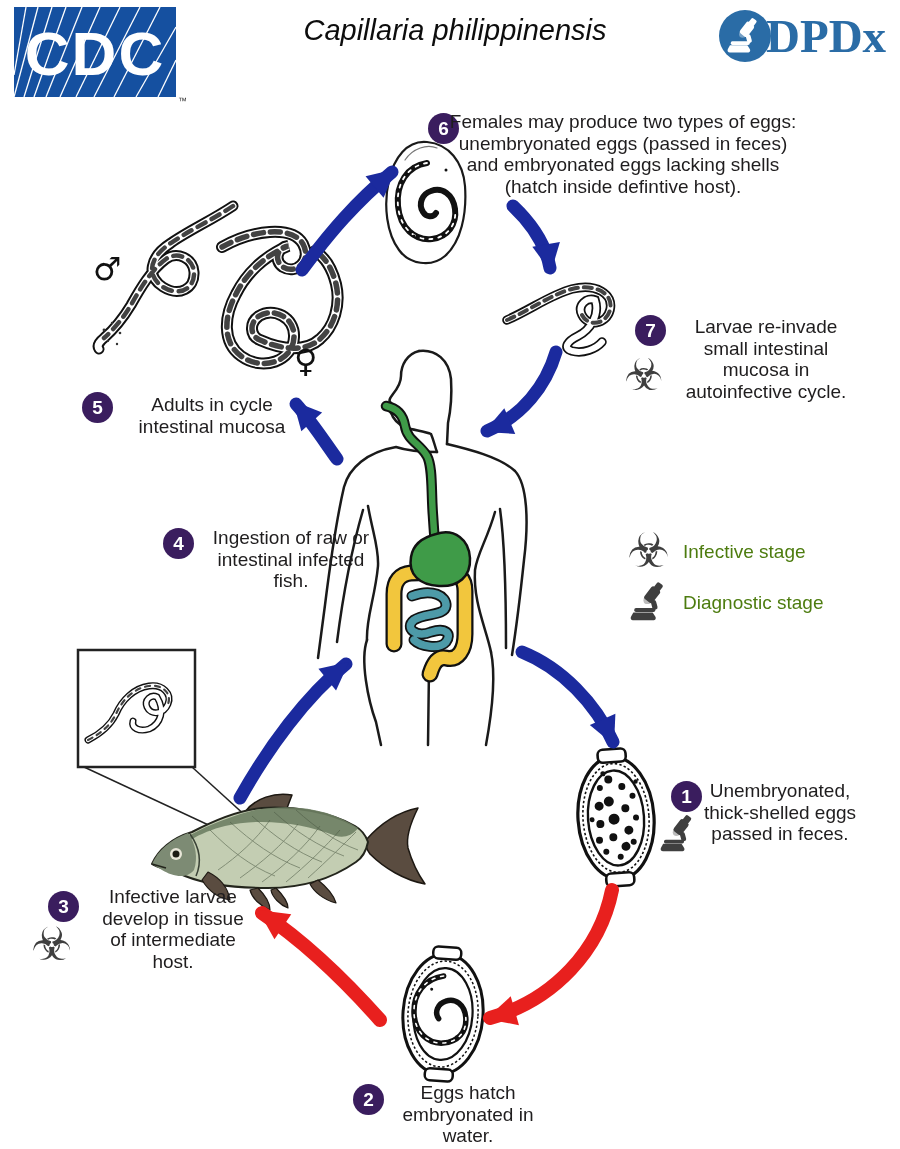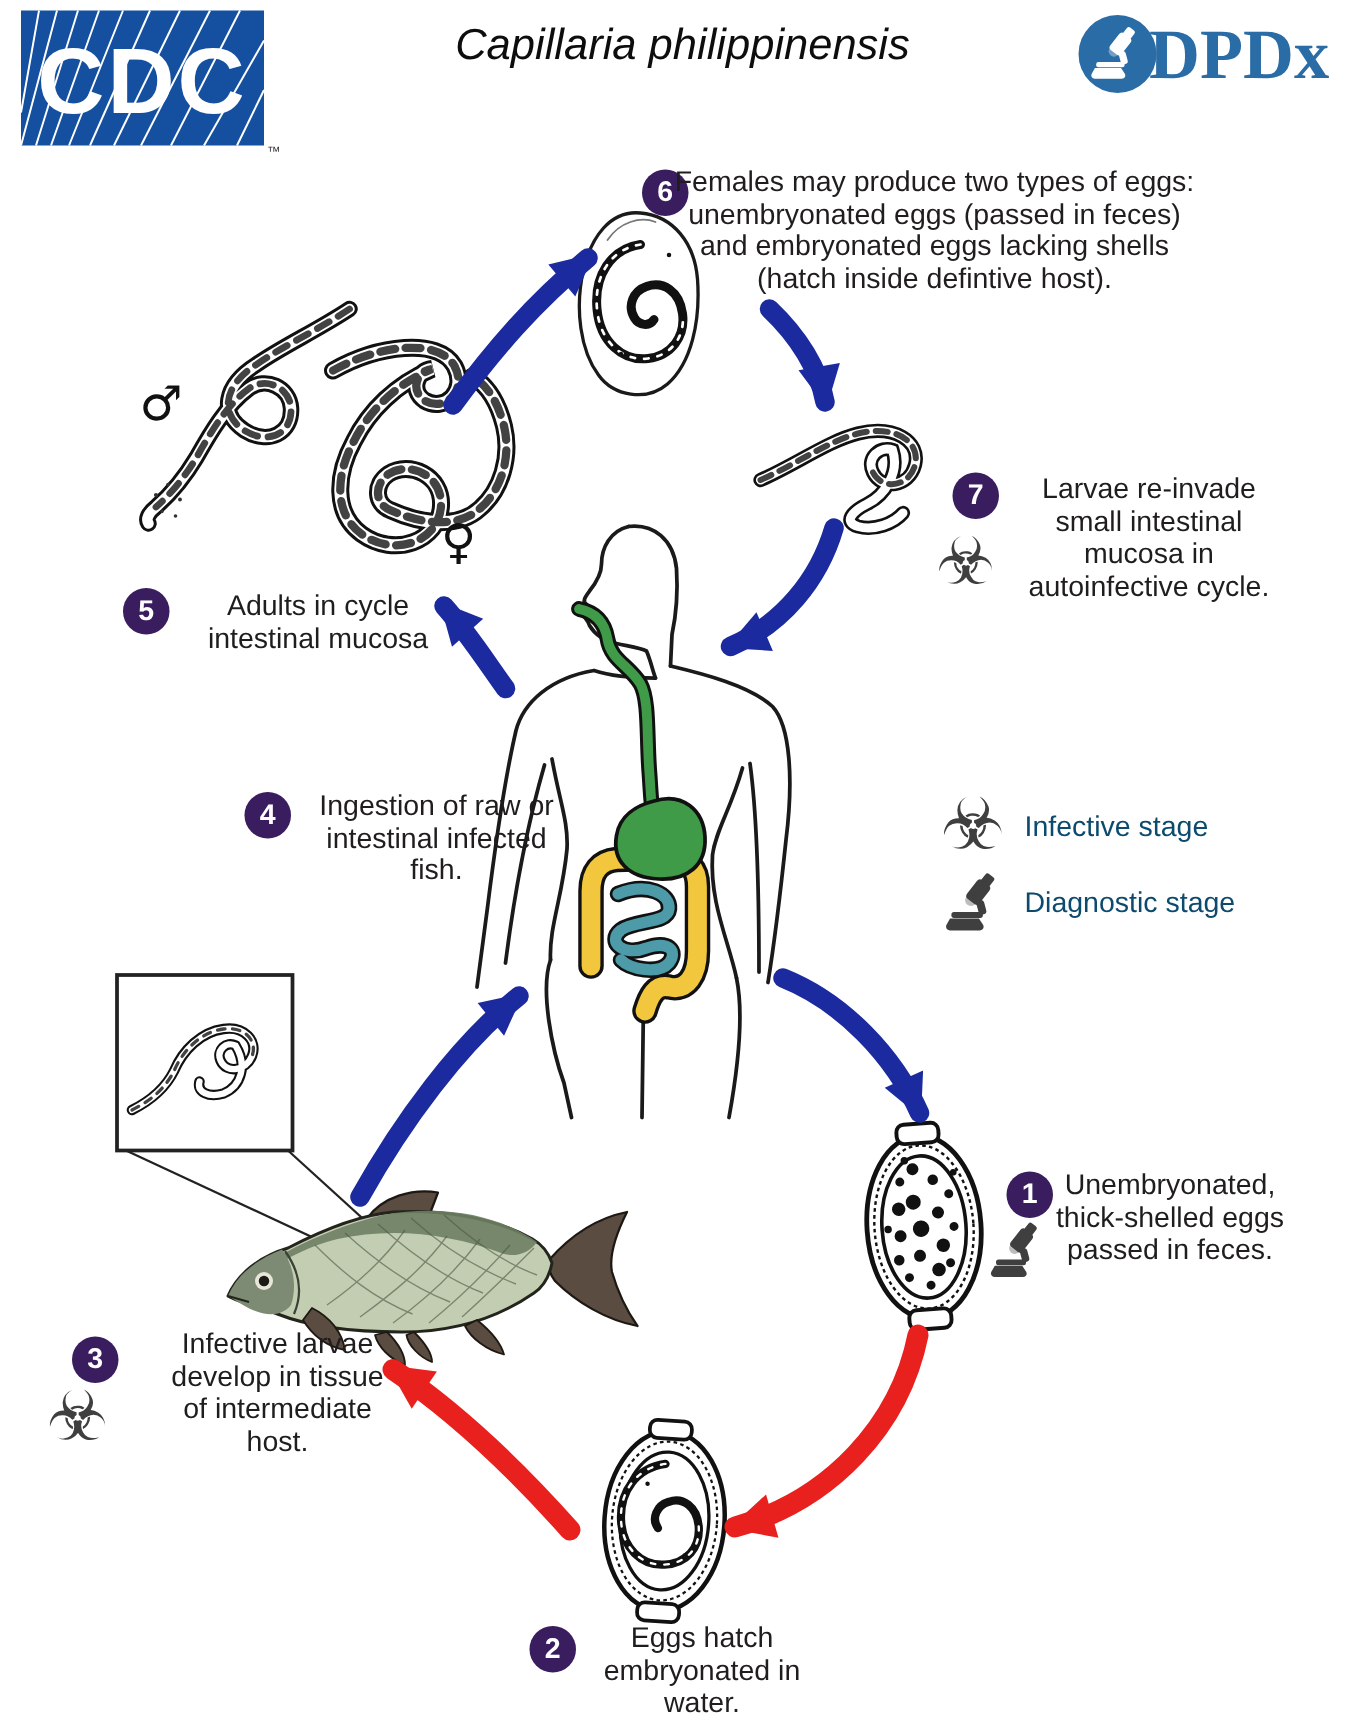--- a/index.html
+++ b/index.html
@@ -6,27 +6,27 @@
   .canvas{position:relative;width:900px;height:1142px;background:#ffffff;overflow:hidden;
           font-family:"Liberation Sans",sans-serif;color:#1f1d1e;text-align:center;}
   .title{position:absolute;left:455px;top:14px;transform:translateX(-50%);
          font-size:29px;font-weight:normal;font-style:italic;white-space:nowrap;color:#0d0d0d;}
   .step{position:absolute;font-size:19px;line-height:21.5px;color:#1f1d1e;}
   .s6{left:444px;top:111px;width:358px;}
   .s7{left:674px;top:316px;width:184px;}
   .s5{left:122px;top:394px;width:180px;}
   .s4{left:205px;top:527px;width:172px;}
   .s1{left:703px;top:780px;width:154px;}
-  .s3{left:104px;top:886px;width:162px;}
+  .s3{left:92px;top:886px;width:162px;}
   .s2{left:392px;top:1082px;width:152px;}
   .badge{position:absolute;width:31px;height:31px;border-radius:50%;background:#3a1d5e;
          color:#fff;font-weight:bold;font-size:19px;display:flex;align-items:center;justify-content:center;}
   .b6{left:428px;top:113px}.b7{left:635px;top:315px}.b5{left:82px;top:392px}
   .b4{left:163px;top:528px}.b1{left:671px;top:781px}.b3{left:48px;top:891px}.b2{left:353px;top:1084px}
-  .legend-label{position:absolute;font-size:19px;white-space:nowrap;color:#0c4a6e;}
+  .legend-label{position:absolute;font-size:19px;white-space:nowrap;color:#4d7c0f;}
   .legend-inf{left:683px;top:541px}.legend-diag{left:683px;top:592px}
   .bio{position:absolute;color:#3f3f3f;font-family:"DejaVu Sans",sans-serif;}
   .bio7{left:624px;top:352px;font-size:44px;line-height:46px}
   .bioLeg{left:627px;top:525px;font-size:48px;line-height:50px}
   .bio3{left:31px;top:920px;font-size:46px;line-height:48px}
   .scope{position:absolute;color:#3f3f3f;}
   .scopeLeg{left:629px;top:578px;width:42px;height:46px}
   .scope1{left:659px;top:810px;width:40px;height:46px}
   .sym{position:absolute;color:#111;font-family:"DejaVu Sans",sans-serif;font-size:32px;line-height:34px;}
   .male{left:93px;top:252px}.female{left:294px;top:344px}

